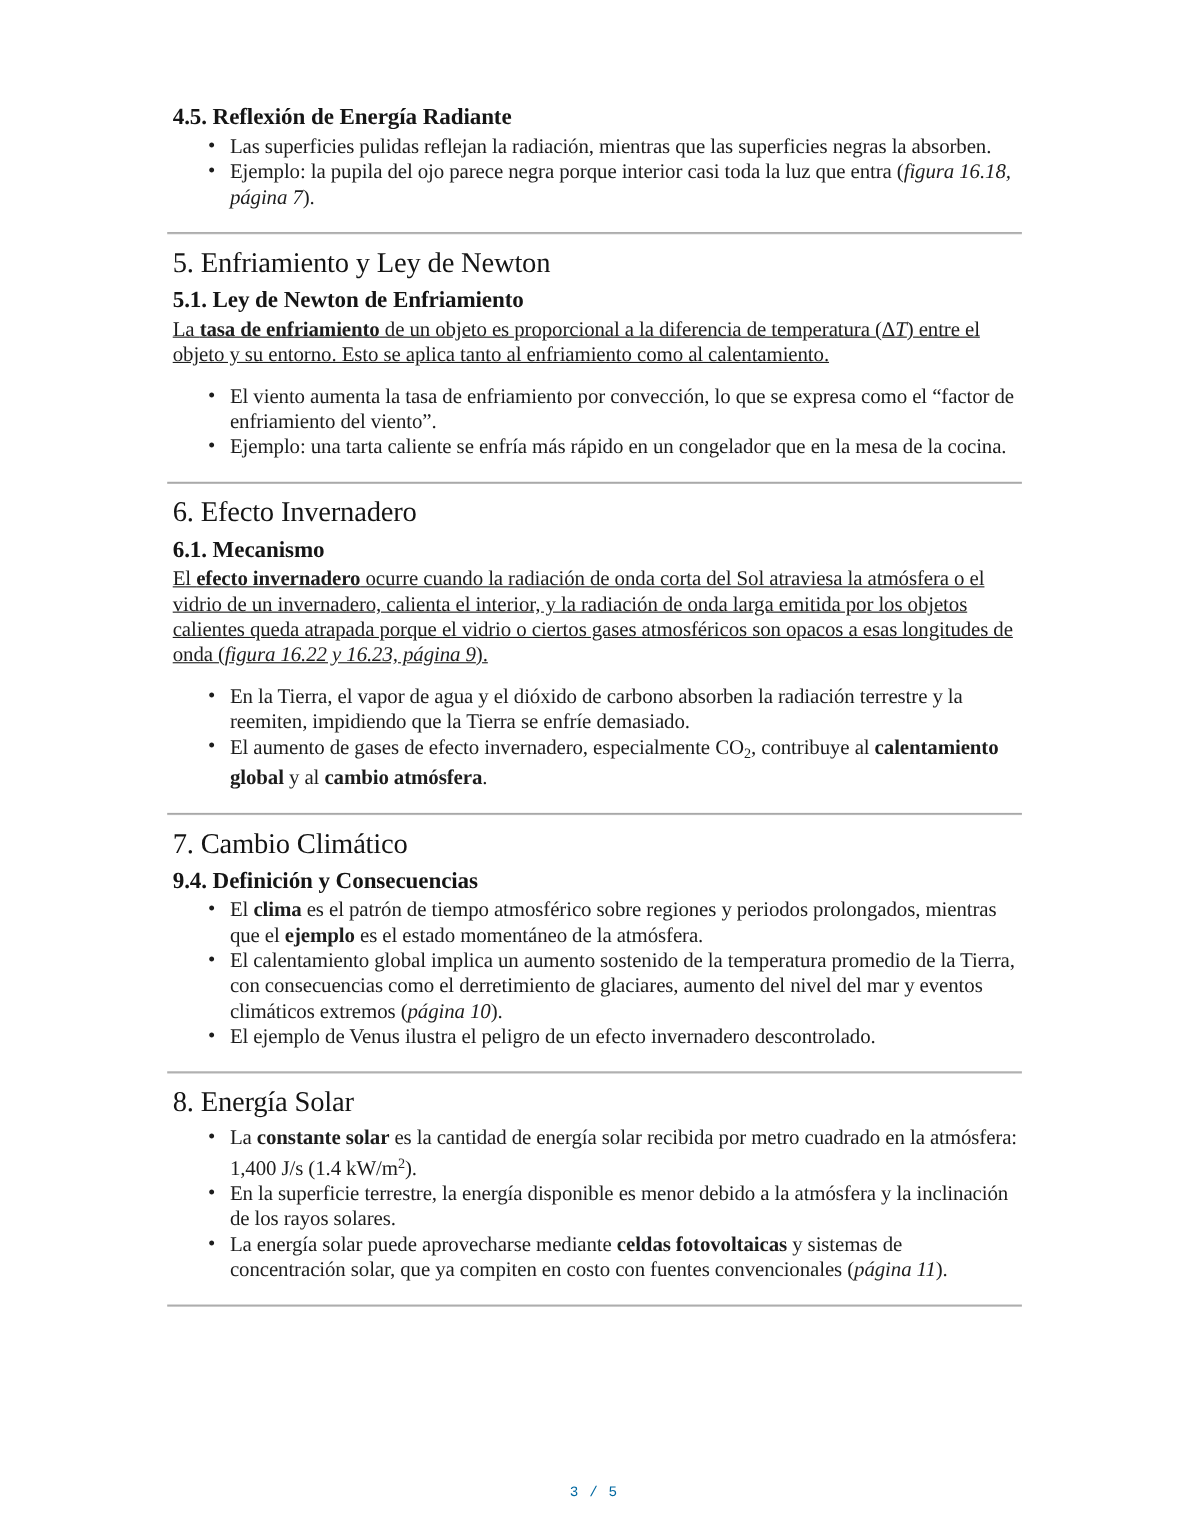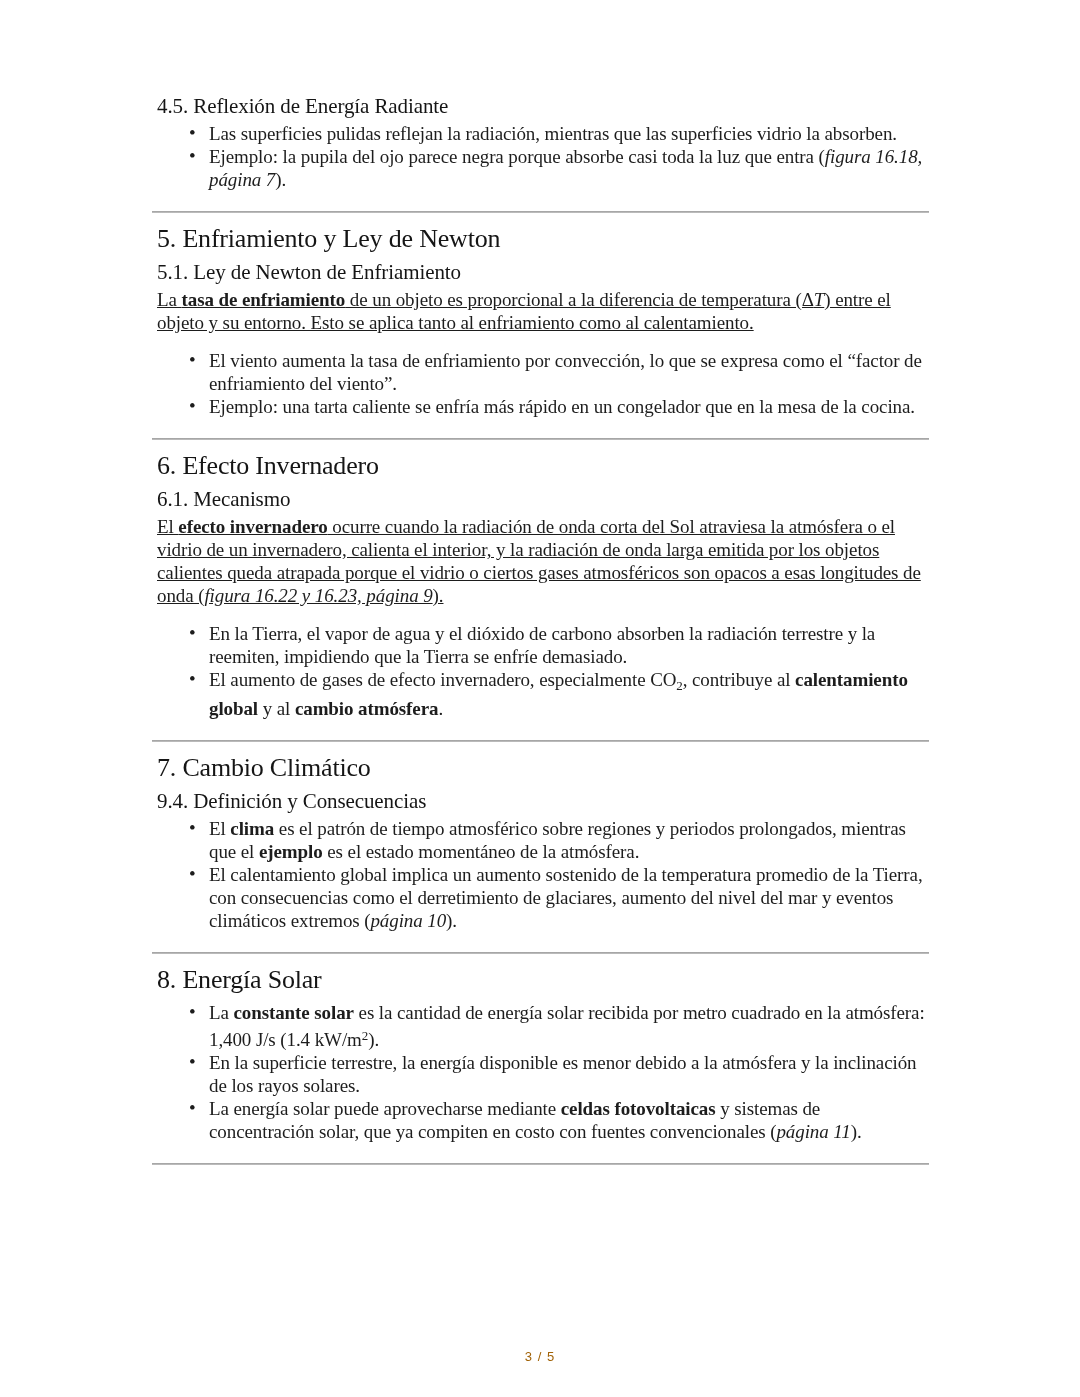--- a/index.html
+++ b/index.html
@@ -22,21 +22,21 @@
     font-size: 26px;
     line-height: 30px;
     font-weight: 400;
     color: #151515;
     margin: 0 0 6px 0;
     letter-spacing: -0.2px;
   }
   h3.sub-heading {
     font-size: 21px;
     line-height: 25px;
-    font-weight: 400;
+    font-weight: 700;
     color: #151515;
     margin: 0 0 3px 0;
     letter-spacing: -0.1px;
   }
   p.body-par {
     font-size: 19px;
     line-height: 23px;
     margin: 0;
     letter-spacing: -0.1px;
     text-decoration: underline;
@@ -73,37 +73,37 @@
   .seg-b { font-weight: 700; }
   .seg-i { font-style: italic; }
   .seg-sub { font-size: 13px; vertical-align: -4px; }
   .seg-sup { font-size: 13px; vertical-align: 6px; }
   .footer {
     position: absolute;
     left: 0;
     right: 0;
     top: 1349px;
     text-align: center;
-    font-family: Liberation Sans, sans-serif;
+    font-family: Liberation Mono, monospace;
     font-size: 13px;
-    color: #a16207;
+    color: #0369a1;
     letter-spacing: 1px;
   }
 </style>
 </head>
 <body>
 
 <div class="page">
   <div class="content">
 
     <section>
       <h3 class="sub-heading">4.5. Reflexión de Energía Radiante</h3>
       <ul class="bullets">
-        <li><span><span>Las superficies pulidas reflejan la radiación, mientras que las superficies vidrio la absorben.</span></span></li>
-        <li><span><span>Ejemplo: la pupila del ojo parece negra porque absorbe casi toda la luz que entra (</span><span class="seg-i">figura 16.18, página 7</span><span>).</span></span></li>
+        <li><span><span>Las superficies pulidas reflejan la radiación, mientras que las superficies negras la absorben.</span></span></li>
+        <li><span><span>Ejemplo: la pupila del ojo parece negra porque interior casi toda la luz que entra (</span><span class="seg-i">figura 16.18, página 7</span><span>).</span></span></li>
       </ul>
     </section>
 
     <hr class="divider">
 
     <section>
       <h2 class="section-heading">5. Enfriamiento y Ley de Newton</h2>
       <h3 class="sub-heading">5.1. Ley de Newton de Enfriamiento</h3>
       <p class="body-par"><span>La </span><span class="seg-b">tasa de enfriamiento</span><span> de un objeto es proporcional a la diferencia de temperatura (Δ</span><span class="seg-i">T</span><span>) entre el objeto y su entorno. Esto se aplica tanto al enfriamiento como al calentamiento.</span></p>
       <ul class="bullets">
@@ -125,20 +125,21 @@
     </section>
 
     <hr class="divider">
 
     <section>
       <h2 class="section-heading">7. Cambio Climático</h2>
       <h3 class="sub-heading">9.4. Definición y Consecuencias</h3>
       <ul class="bullets">
         <li><span><span>El </span><span class="seg-b">clima</span><span> es el patrón de tiempo atmosférico sobre regiones y periodos prolongados, mientras que el </span><span class="seg-b">ejemplo</span><span> es el estado momentáneo de la atmósfera.</span></span></li>
         <li><span><span>El calentamiento global implica un aumento sostenido de la temperatura promedio de la Tierra, con consecuencias como el derretimiento de glaciares, aumento del nivel del mar y eventos climáticos extremos (</span><span class="seg-i">página 10</span><span>).</span></span></li>
+        <li><span><span>El ejemplo de Venus ilustra el peligro de un efecto invernadero descontrolado.</span></span></li>
       </ul>
     </section>
 
     <hr class="divider">
 
     <section>
       <h2 class="section-heading">8. Energía Solar</h2>
       <ul class="bullets">
         <li><span><span>La </span><span class="seg-b">constante solar</span><span> es la cantidad de energía solar recibida por metro cuadrado en la atmósfera: 1,400 J/s (1.4 kW/m</span><span class="seg-sup">2</span><span>).</span></span></li>
         <li><span><span>En la superficie terrestre, la energía disponible es menor debido a la atmósfera y la inclinación de los rayos solares.</span></span></li>

